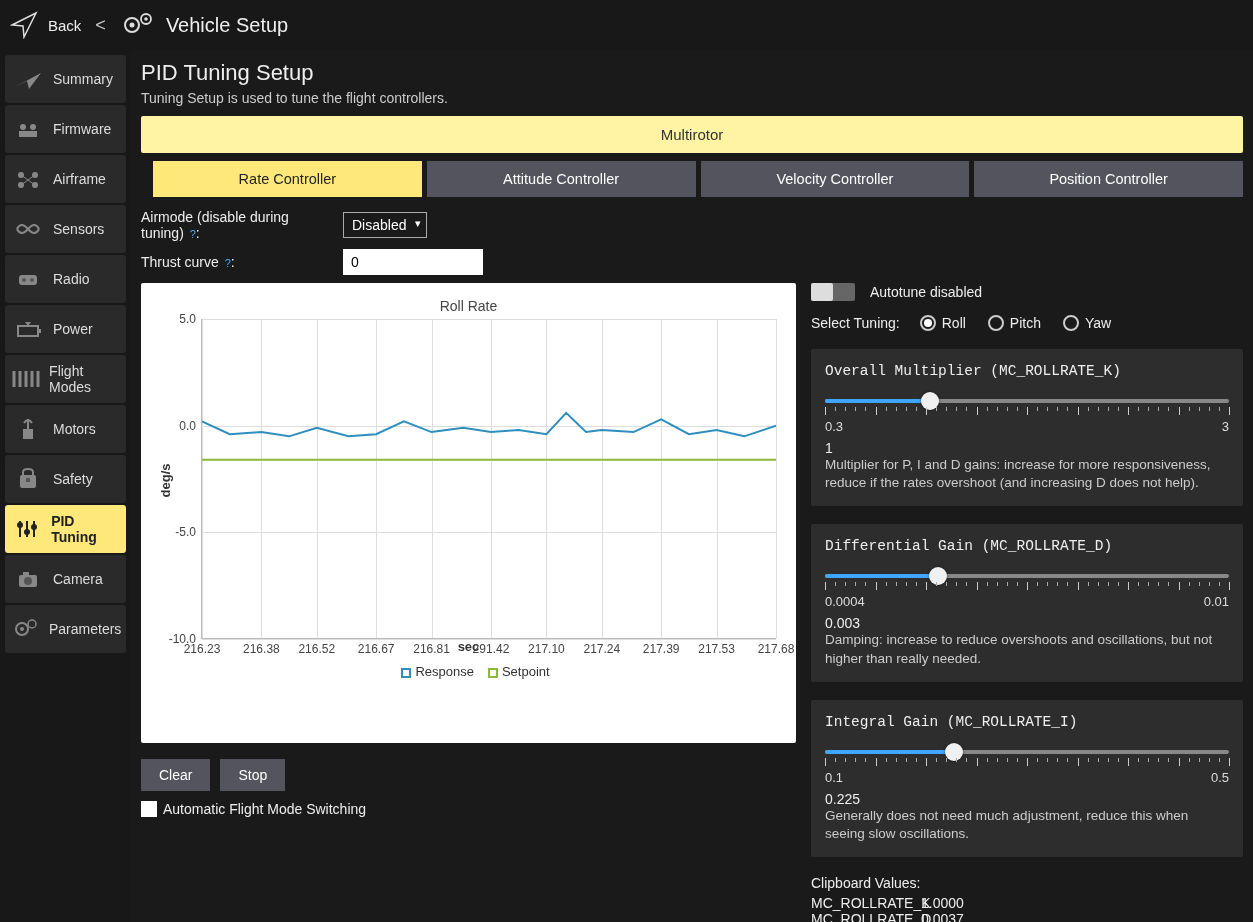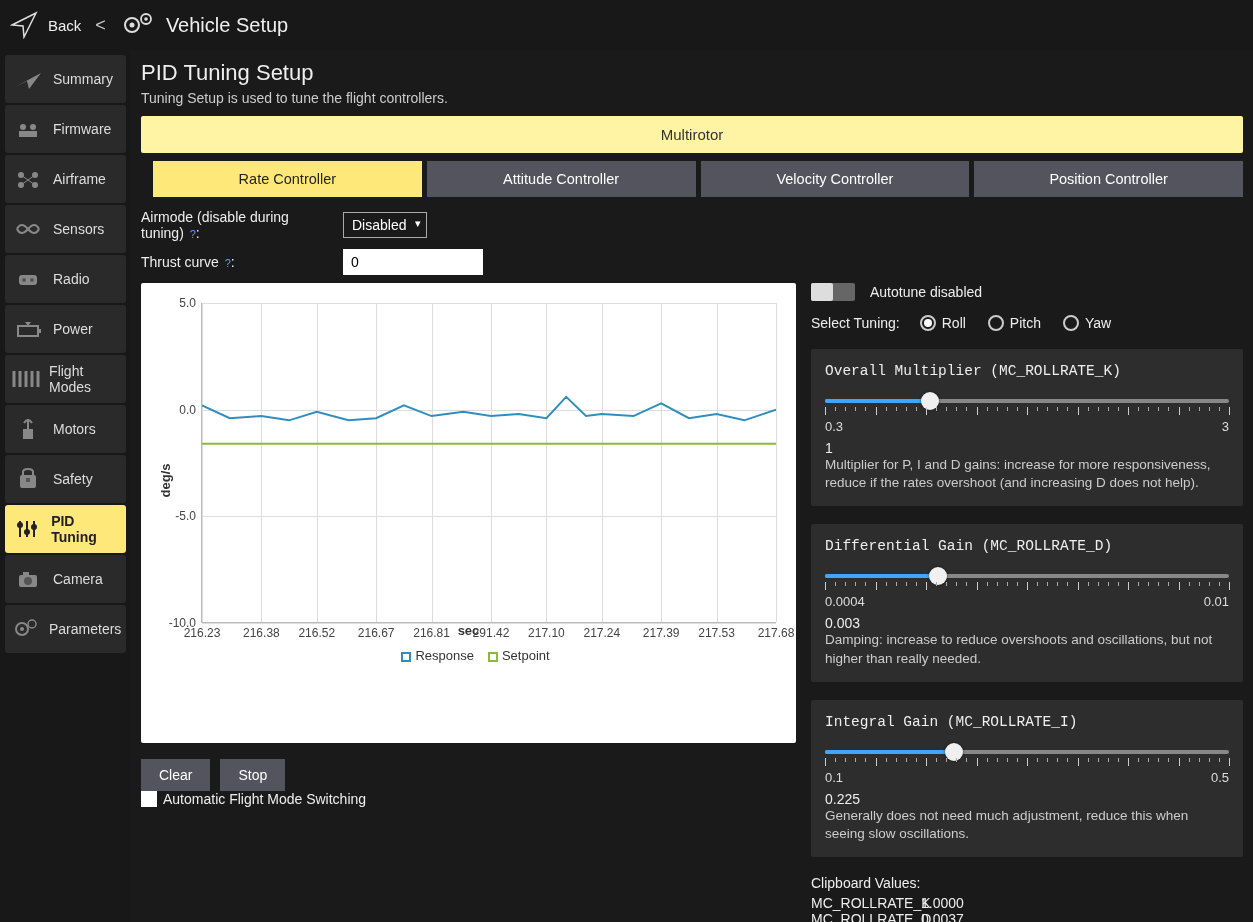--- a/index.html
+++ b/index.html
@@ -37,21 +37,21 @@
 .chart-plot .grid-h { position:absolute; left:0; right:0; border-top:1px solid #ddd;}
 .chart-plot .grid-v { position:absolute; top:0; bottom:0; border-left:1px solid #ddd;}
 .ytick { position:absolute; left:-42px; font-size:12px; color:#444; width:36px; text-align:right; transform:translateY(-50%);}
 .xtick { position:absolute; bottom:-18px; font-size:12px; color:#444; transform:translateX(-50%);}
 .ylabel { position:absolute; left:8px; top:50%; transform:rotate(-90deg) translateX(40px); font-size:13px; font-weight:600; color:#333;}
 .xlabel { text-align:center; font-size:13px; font-weight:600; color:#333; }
 .legend { text-align:center; margin-top:10px; font-size:13px; color:#333;}
 .legend .sw { display:inline-block; width:10px; height:10px; border:2px solid; margin:0 4px 0 14px; vertical-align:middle; background:#fff;}
 .btn-row { display:flex; gap:10px; margin-top:16px;}
 .btn { background:#54545f; color:#fff; border:none; padding:8px 18px; cursor:pointer; font-size:14px;}
-.chk-row { display:flex; align-items:center; gap:6px; font-size:14px;}
+.chk-row { display:flex; align-items:center; gap:6px; margin-top:10px; font-size:14px;}
 .chk { width:16px; height:16px; background:#fff; display:inline-block;}
 .tuning-col { flex:1;}
 .toggle-row { display:flex; align-items:center; gap:15px; margin-bottom:14px;}
 .toggle { width:44px; height:18px; background:#666; border-radius:2px; position:relative; cursor:pointer;}
 .toggle .knob { position:absolute; left:0; top:0; width:22px; height:18px; background:#ddd; border-radius:2px;}
 .radio-row { display:flex; align-items:center; gap:20px; margin-bottom:18px;}
 .radio-group { display:flex; gap:22px;}
 .radio-opt { display:flex; align-items:center; gap:6px; cursor:pointer;}
 .radio { width:16px; height:16px; border-radius:50%; border:2px solid #ccc; position:relative;}
 .radio.checked::after { content:""; position:absolute; left:2px; top:2px; width:8px; height:8px; border-radius:50%; background:#fff;}
@@ -237,20 +237,21 @@
     </div>
     <div class="form-row">
       <span class="form-label"><span>Thrust curve</span> <span class="q">?</span>:</span>
       <input class="input" value="0" style="">
     </div>
 
     <div class="content-row">
 
       <div class="chart-col">
         <div class="chart-box">
+          <div class="chart-title">Roll Rate</div>
           <div class="ylabel">deg/s</div>
           <div class="chart-plot" id="plot">
               <div class="grid-h" style="top: 320px;"></div>
               <div class="ytick" style="top: 320px;">-10.0</div>
               <div class="grid-h" style="top: 213.333px;"></div>
               <div class="ytick" style="top: 213.333px;">-5.0</div>
               <div class="grid-h" style="top: 106.667px;"></div>
               <div class="ytick" style="top: 106.667px;">0.0</div>
               <div class="grid-h" style="top: 0px;"></div>
               <div class="ytick" style="top: 0px;">5.0</div>

